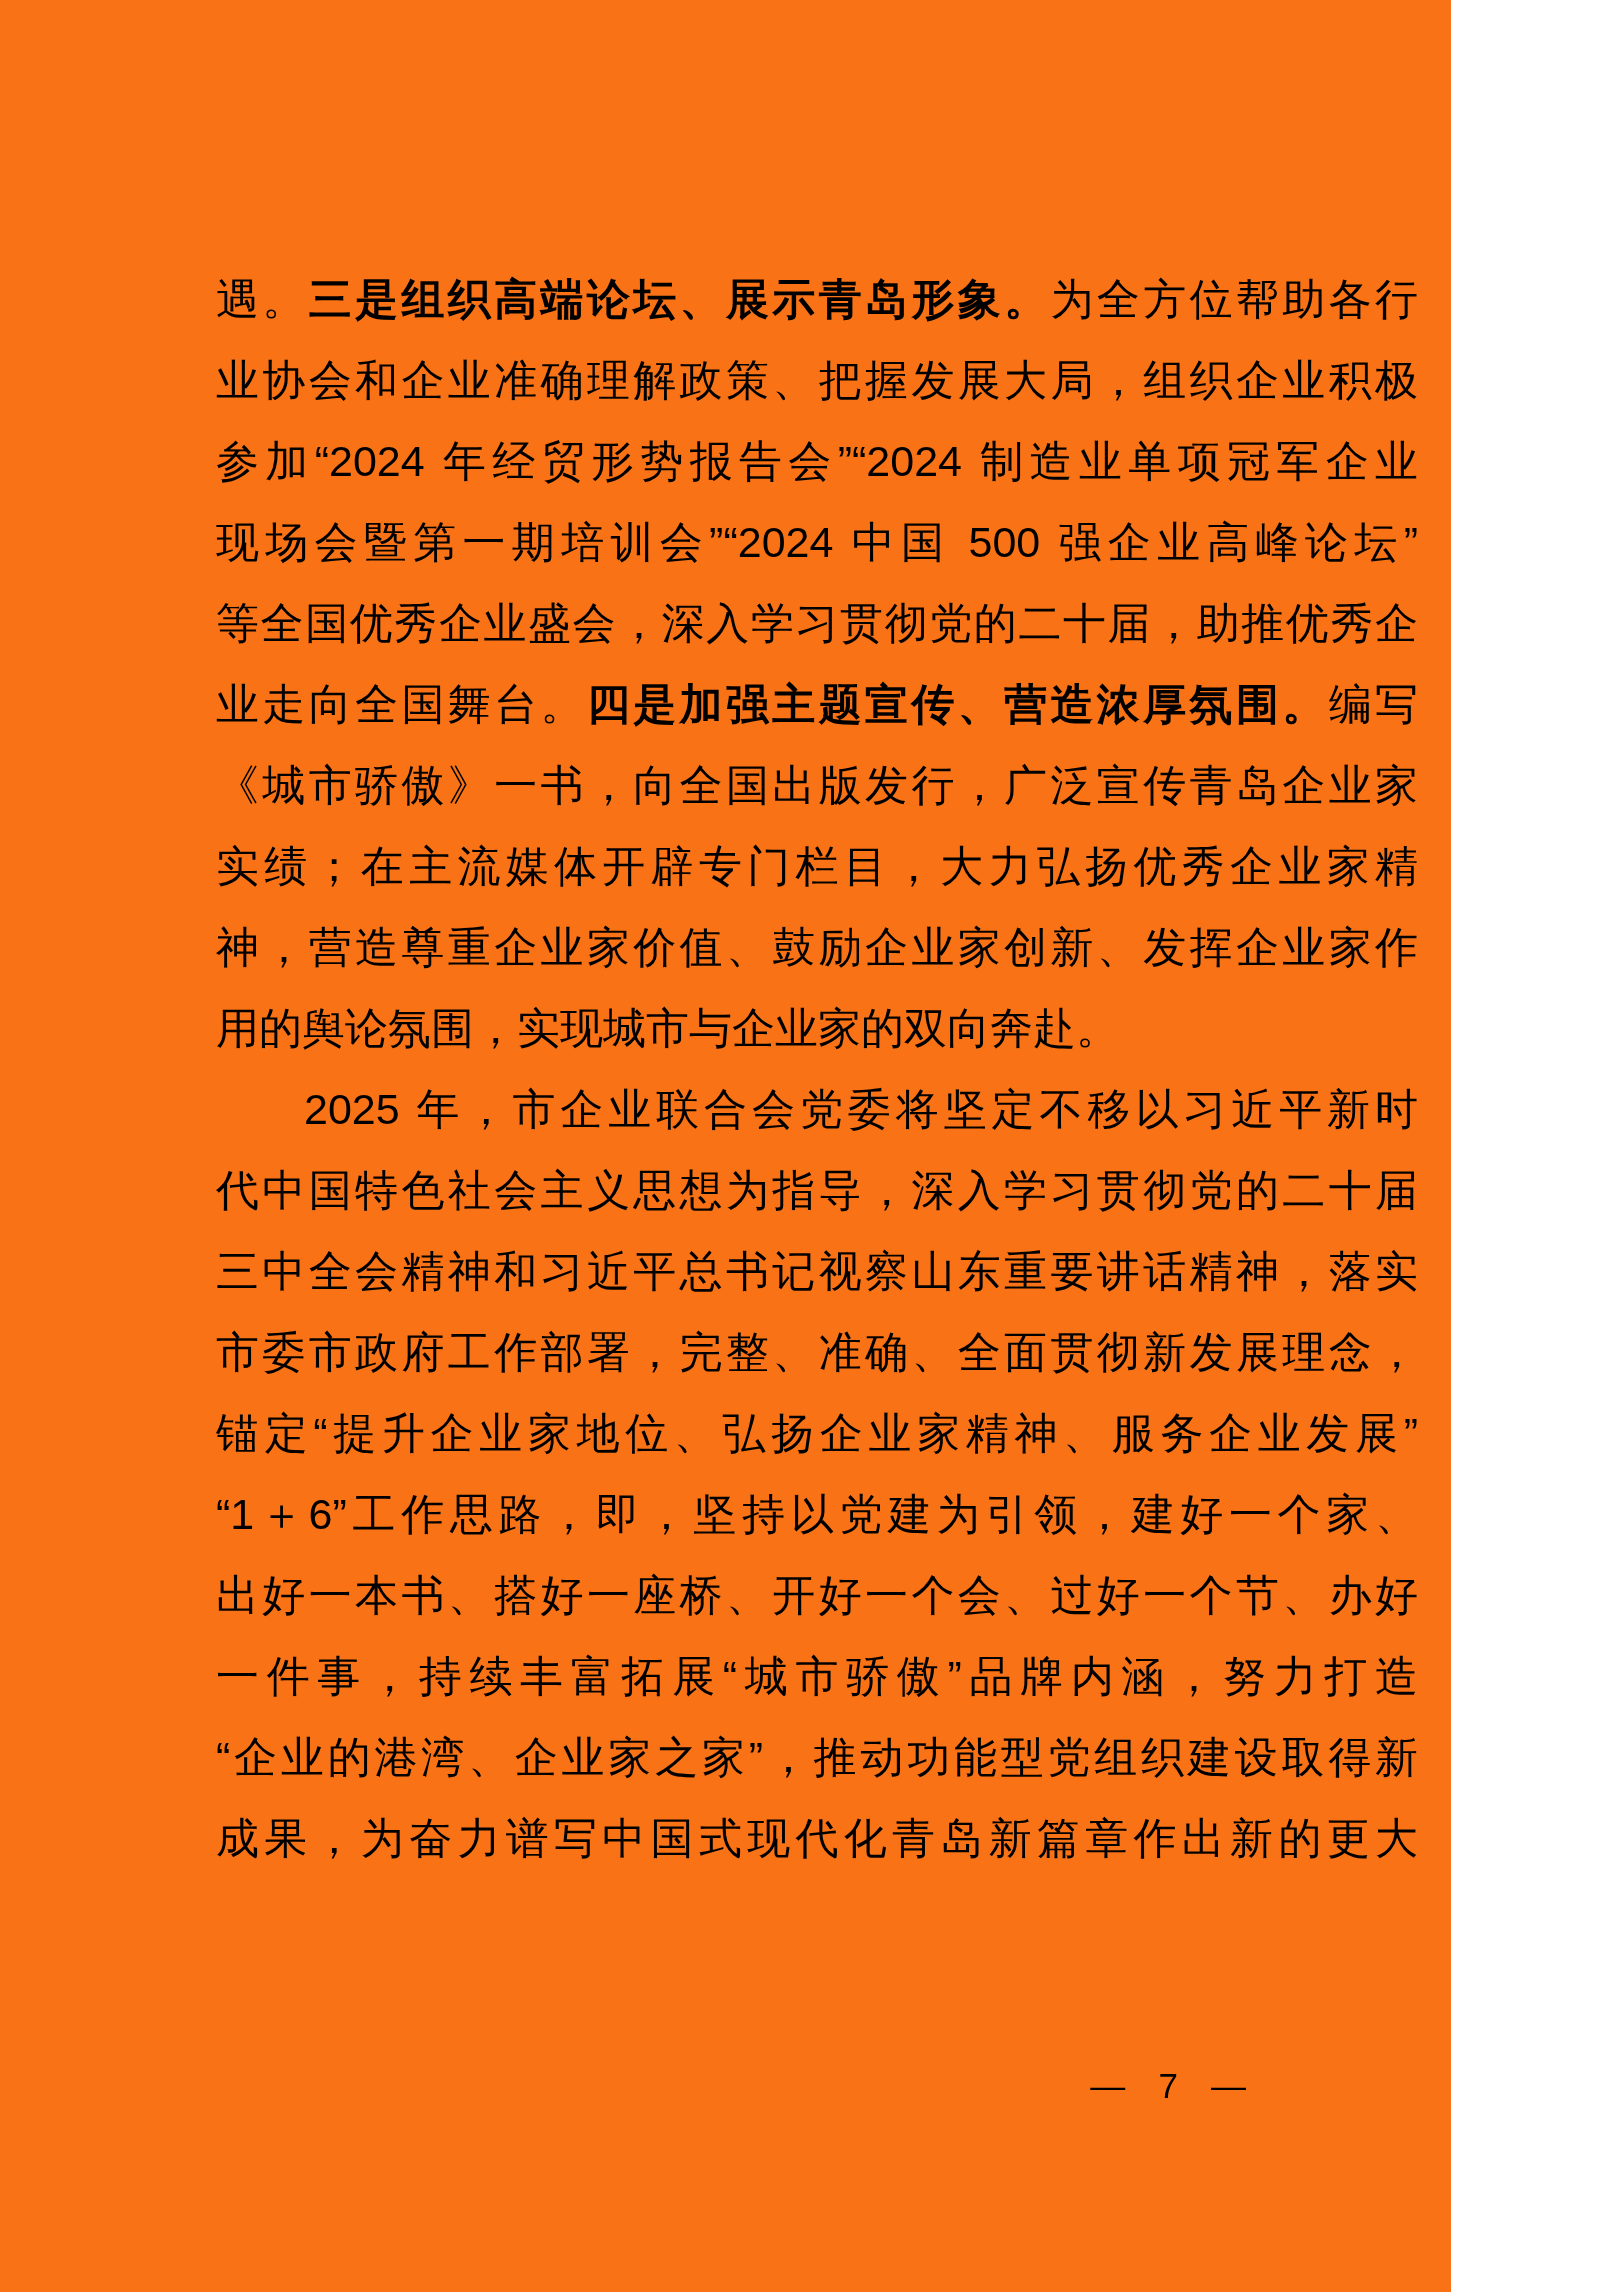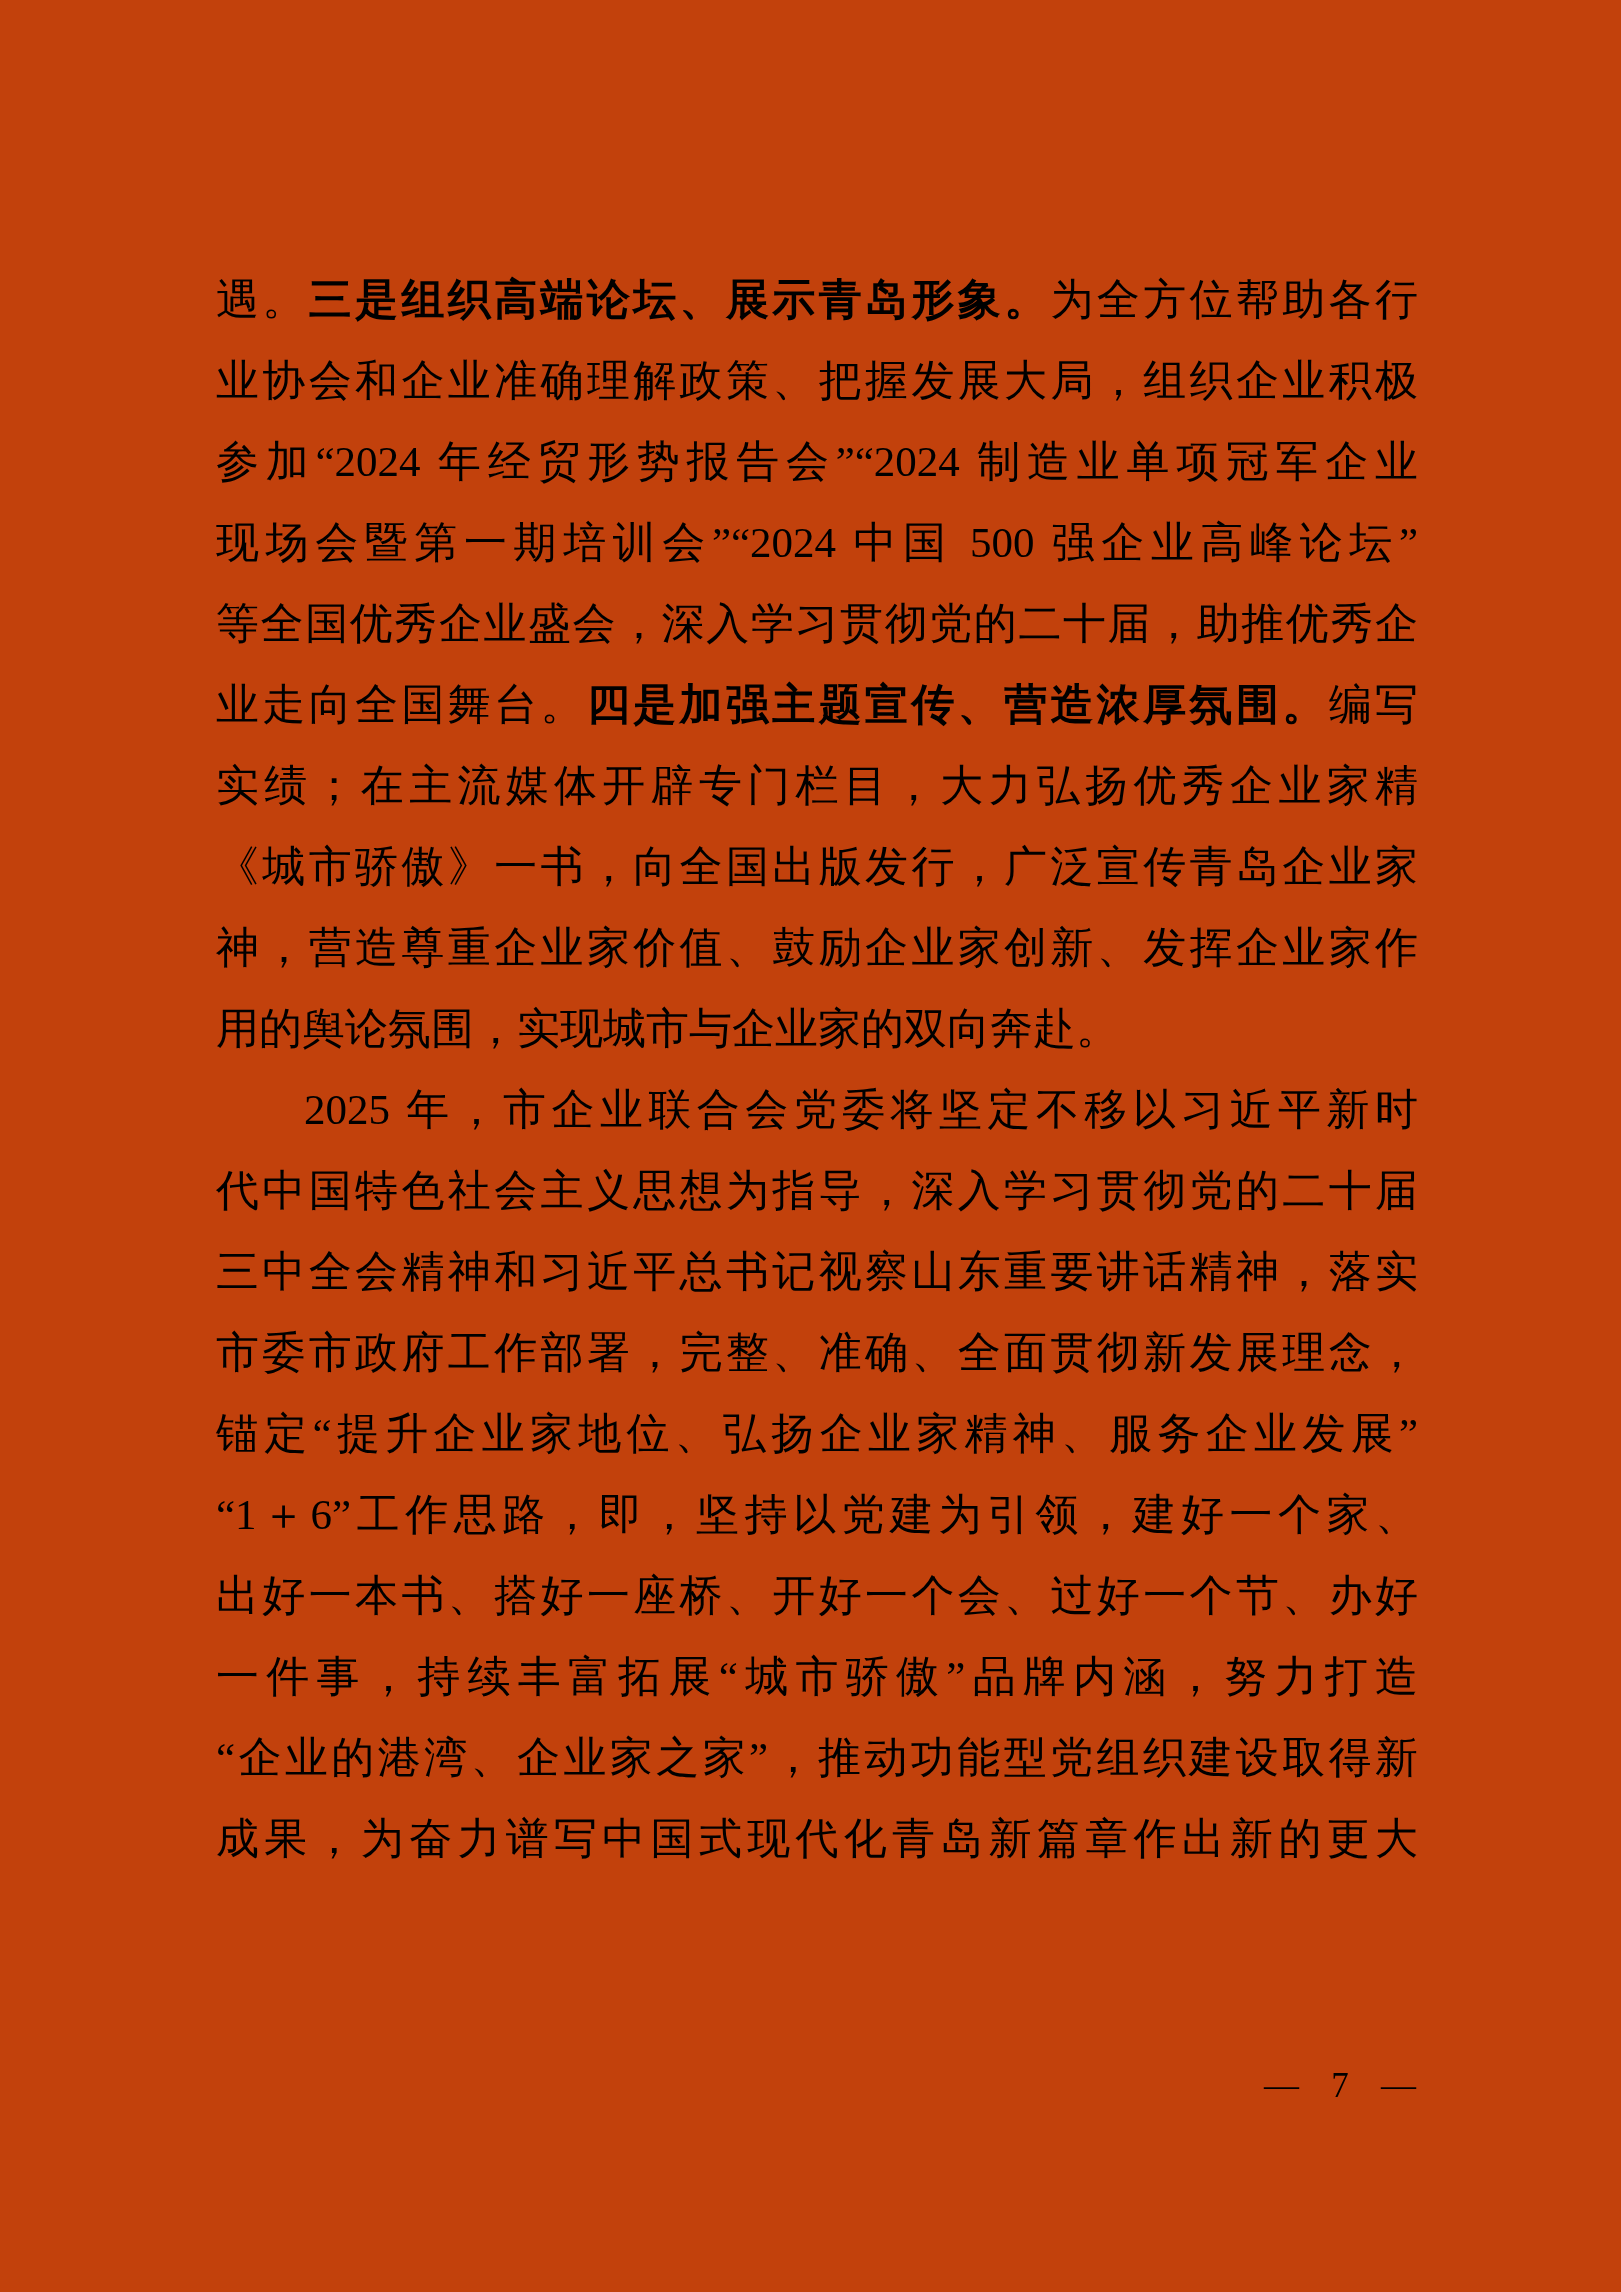--- a/index.html
+++ b/index.html
@@ -2,25 +2,25 @@
 <html><head>
 <meta charset="utf-8">
 <style>
   html, body {
     margin: 0;
     padding: 0;
     background: #ffffff;
   }
   .page {
     position: relative;
-    width: 1621px;
+    width: 1451px;
     height: 2293px;
-    background: #c2410c;
+    background: #f97316;
     color: #000000;
-    font-family: Liberation Serif, serif;
+    font-family: Liberation Sans, sans-serif;
     overflow: hidden;
   }
   .content {
     position: absolute;
     left: 216px;
     top: 259px;
     width: 1202px;
   }
   .line {
     font-size: 43px;
@@ -55,22 +55,22 @@
 <body>
 
 <div class="page">
   <div class="content">
       <div class="line"><span>遇。</span><span class="bold">三是组织高端论坛、展示青岛形象。</span><span>为全方位帮助各行</span></div>
       <div class="line"><span>业协会和企业准确理解政策、把握发展大局，组织企业积极</span></div>
       <div class="line"><span>参加“2024 年经贸形势报告会”“2024 制造业单项冠军企业</span></div>
       <div class="line"><span>现场会暨第一期培训会”“2024 中国 500 强企业高峰论坛”</span></div>
       <div class="line"><span>等全国优秀企业盛会，深入学习贯彻党的二十届，助推优秀企</span></div>
       <div class="line"><span>业走向全国舞台。</span><span class="bold">四是加强主题宣传、营造浓厚氛围。</span><span>编写</span></div>
+      <div class="line"><span>《城市骄傲》一书，向全国出版发行，广泛宣传青岛企业家</span></div>
       <div class="line"><span>实绩；在主流媒体开辟专门栏目，大力弘扬优秀企业家精</span></div>
-      <div class="line"><span>《城市骄傲》一书，向全国出版发行，广泛宣传青岛企业家</span></div>
       <div class="line"><span>神，营造尊重企业家价值、鼓励企业家创新、发挥企业家作</span></div>
       <div class="line end"><span>用的舆论氛围，实现城市与企业家的双向奔赴。</span></div>
       <div class="line indent"><span>2025 年，市企业联合会党委将坚定不移以习近平新时</span></div>
       <div class="line"><span>代中国特色社会主义思想为指导，深入学习贯彻党的二十届</span></div>
       <div class="line"><span>三中全会精神和习近平总书记视察山东重要讲话精神，落实</span></div>
       <div class="line"><span>市委市政府工作部署，完整、准确、全面贯彻新发展理念，</span></div>
       <div class="line"><span>锚定“提升企业家地位、弘扬企业家精神、服务企业发展”</span></div>
       <div class="line"><span>“1＋6”工作思路，即，坚持以党建为引领，建好一个家、</span></div>
       <div class="line"><span>出好一本书、搭好一座桥、开好一个会、过好一个节、办好</span></div>
       <div class="line"><span>一件事，持续丰富拓展“城市骄傲”品牌内涵，努力打造</span></div>

